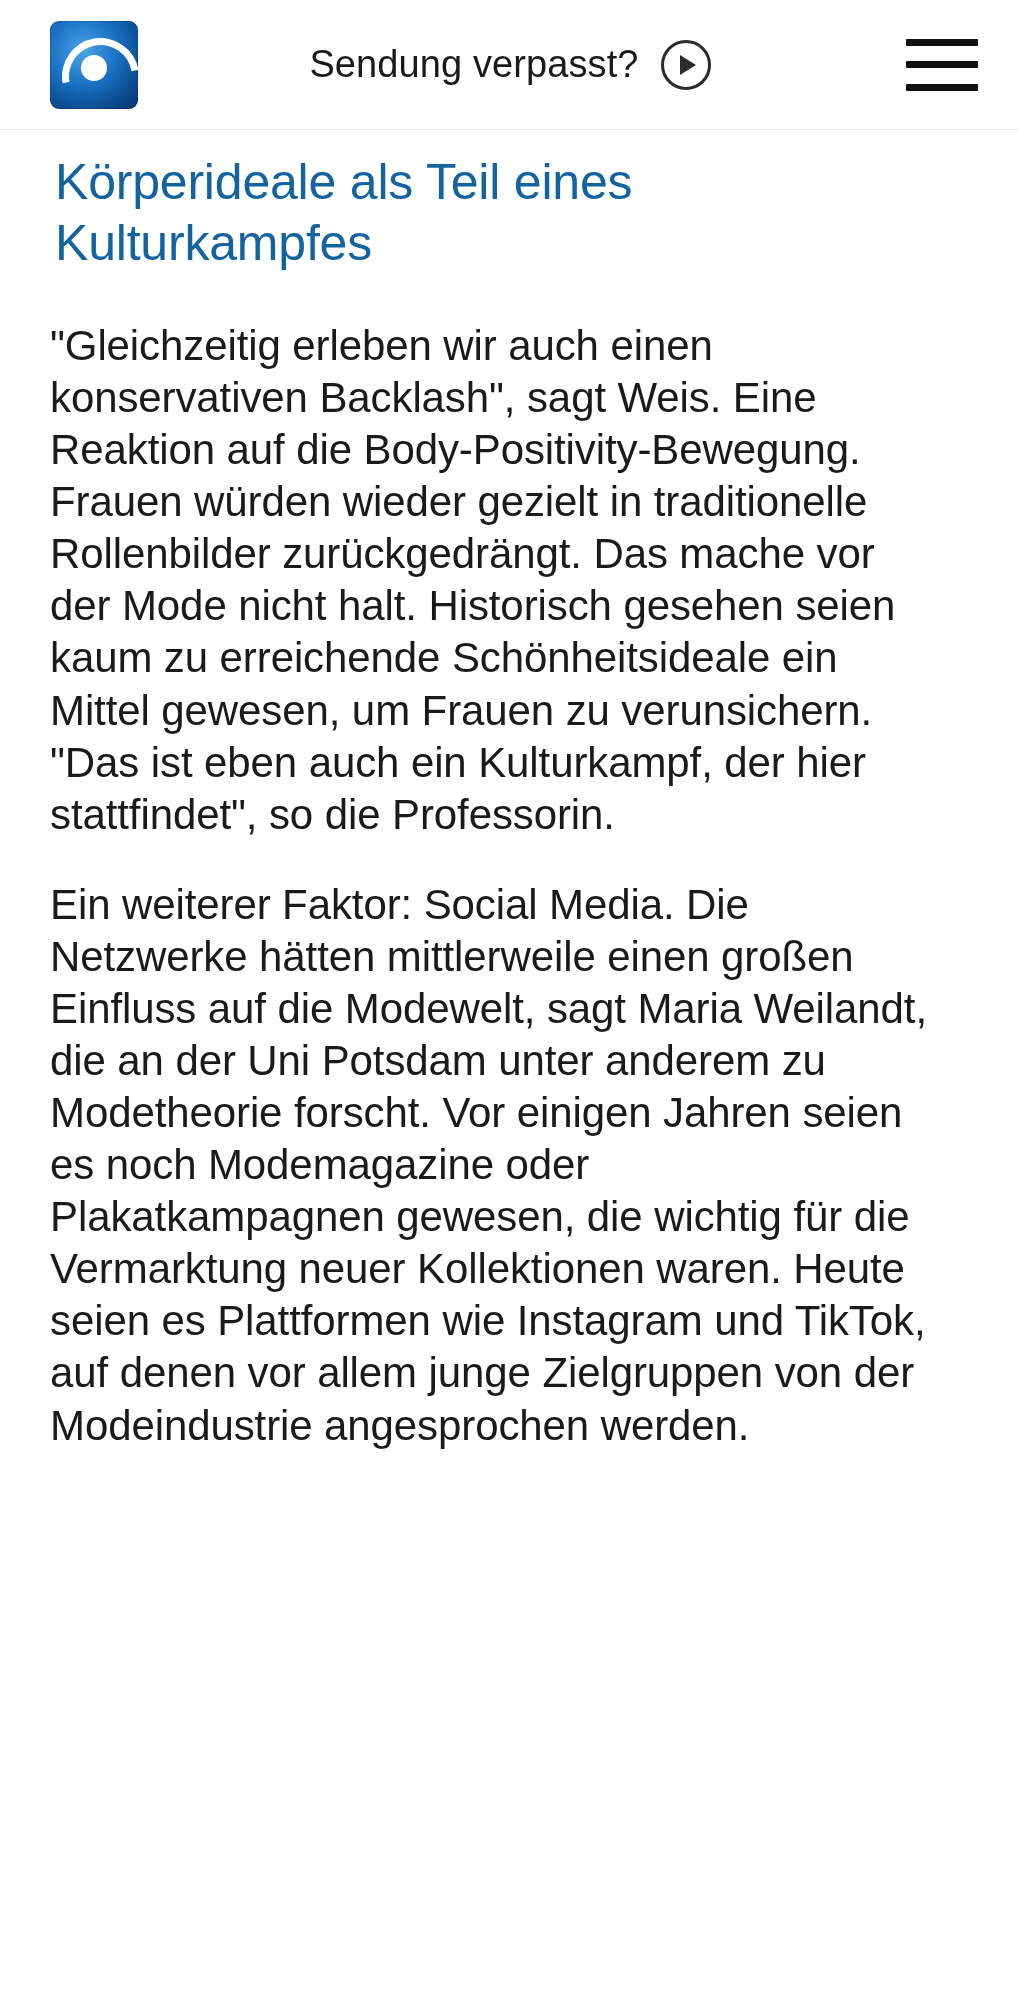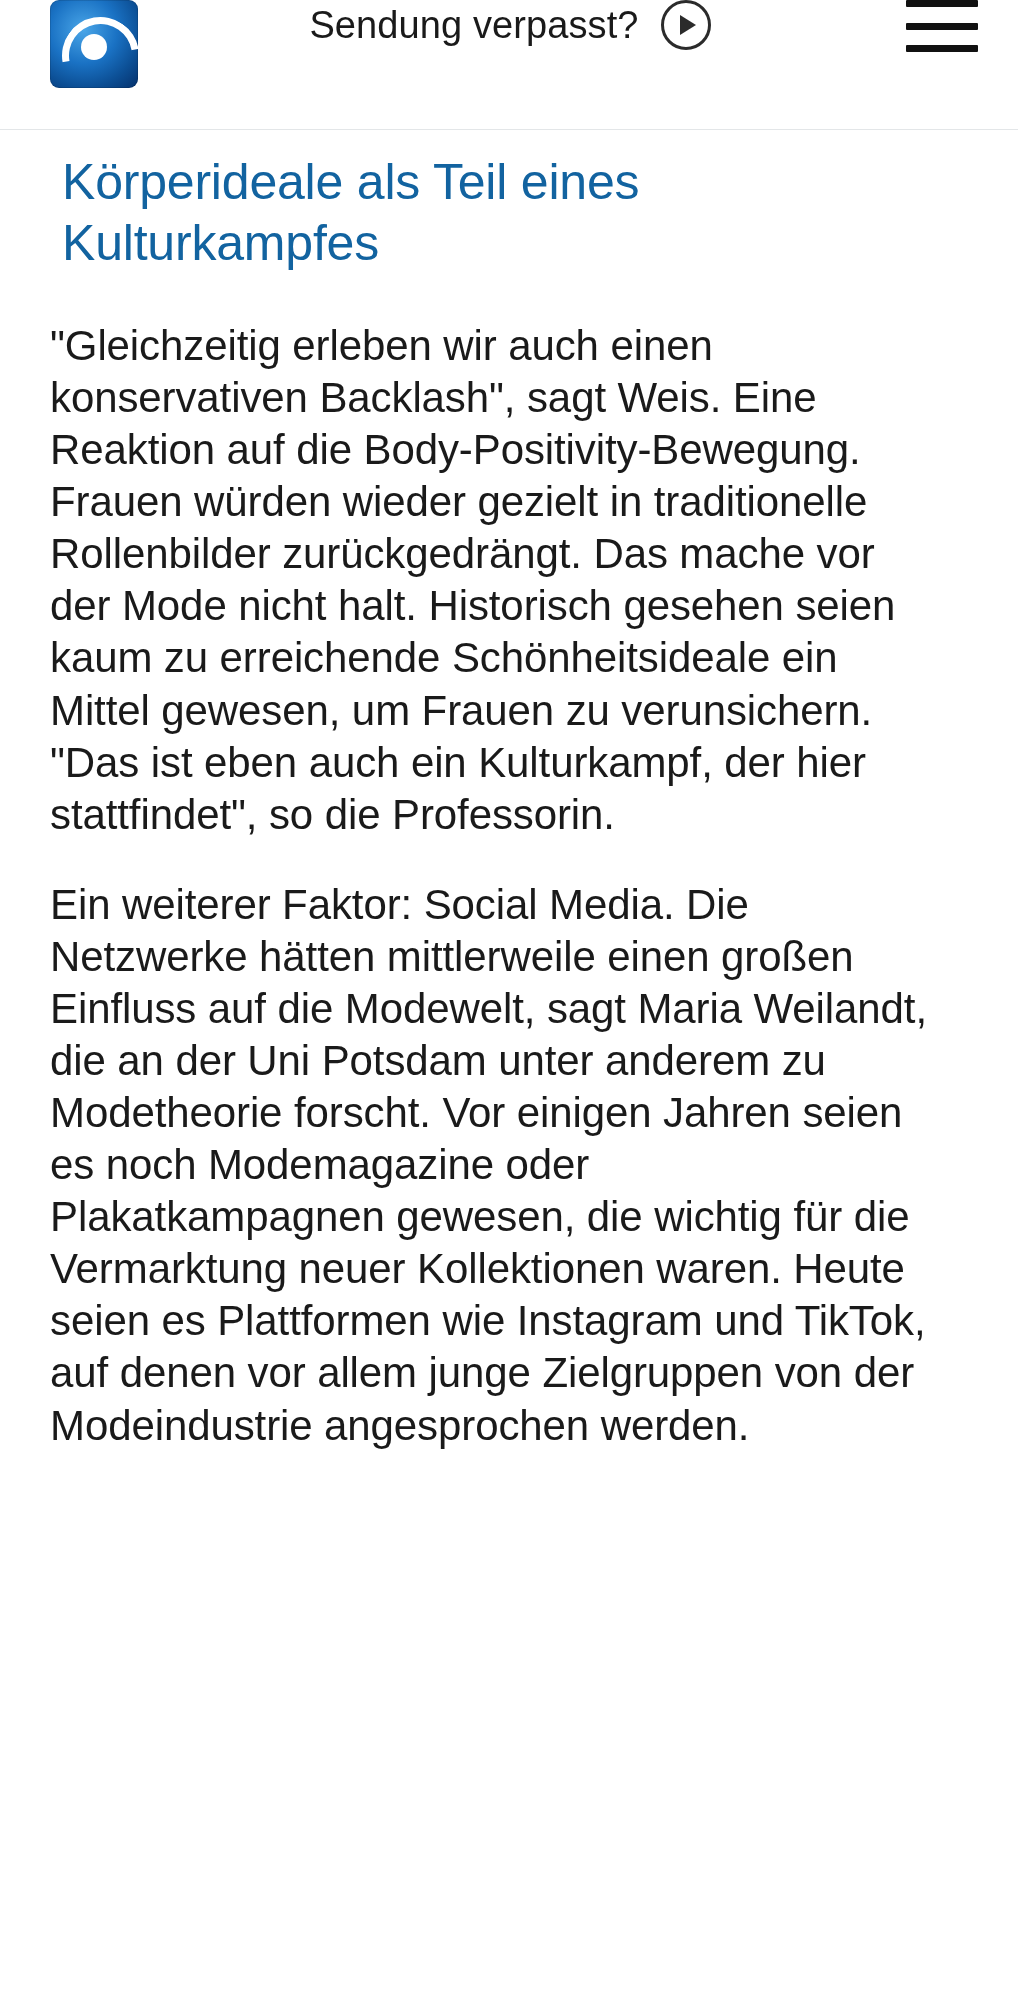--- a/index.html
+++ b/index.html
@@ -34,21 +34,21 @@
   .side-rail.right { right: 0; }
 
   
   .header {
     position: relative;
     height: 130px;
     width: 1018px;
     background: #ffffff;
     border-bottom: 1px solid #e3e6e8;
     display: flex;
-    align-items: flex-start;
+    align-items: center;
     padding: 0 40px 0 50px;
   }
 
   .logo {
     width: 88px;
     height: 88px;
     border-radius: 9px;
     background:
       radial-gradient(circle at 38% 34%, #4aa6e8 0%, #1a72c4 42%, #0c4f95 72%, #05306b 100%);
     position: relative;
@@ -135,21 +135,21 @@
 
   
   .article {
     padding: 0 48px 0 50px;
   }
   .headline {
     color: #1263a0;
     font-size: 50px;
     line-height: 1.22;
     font-weight: 400;
-    margin: 22px 0 0 12px;
+    margin: 22px 0 0 5px;
     letter-spacing: -0.2px;
     max-width: 760px;
   }
   .body-text {
     font-size: 42px;
     line-height: 1.24;
     color: #1a1a1a;
     margin: 46px 0 0 0;
     max-width: 880px;
     letter-spacing: -0.1px;

